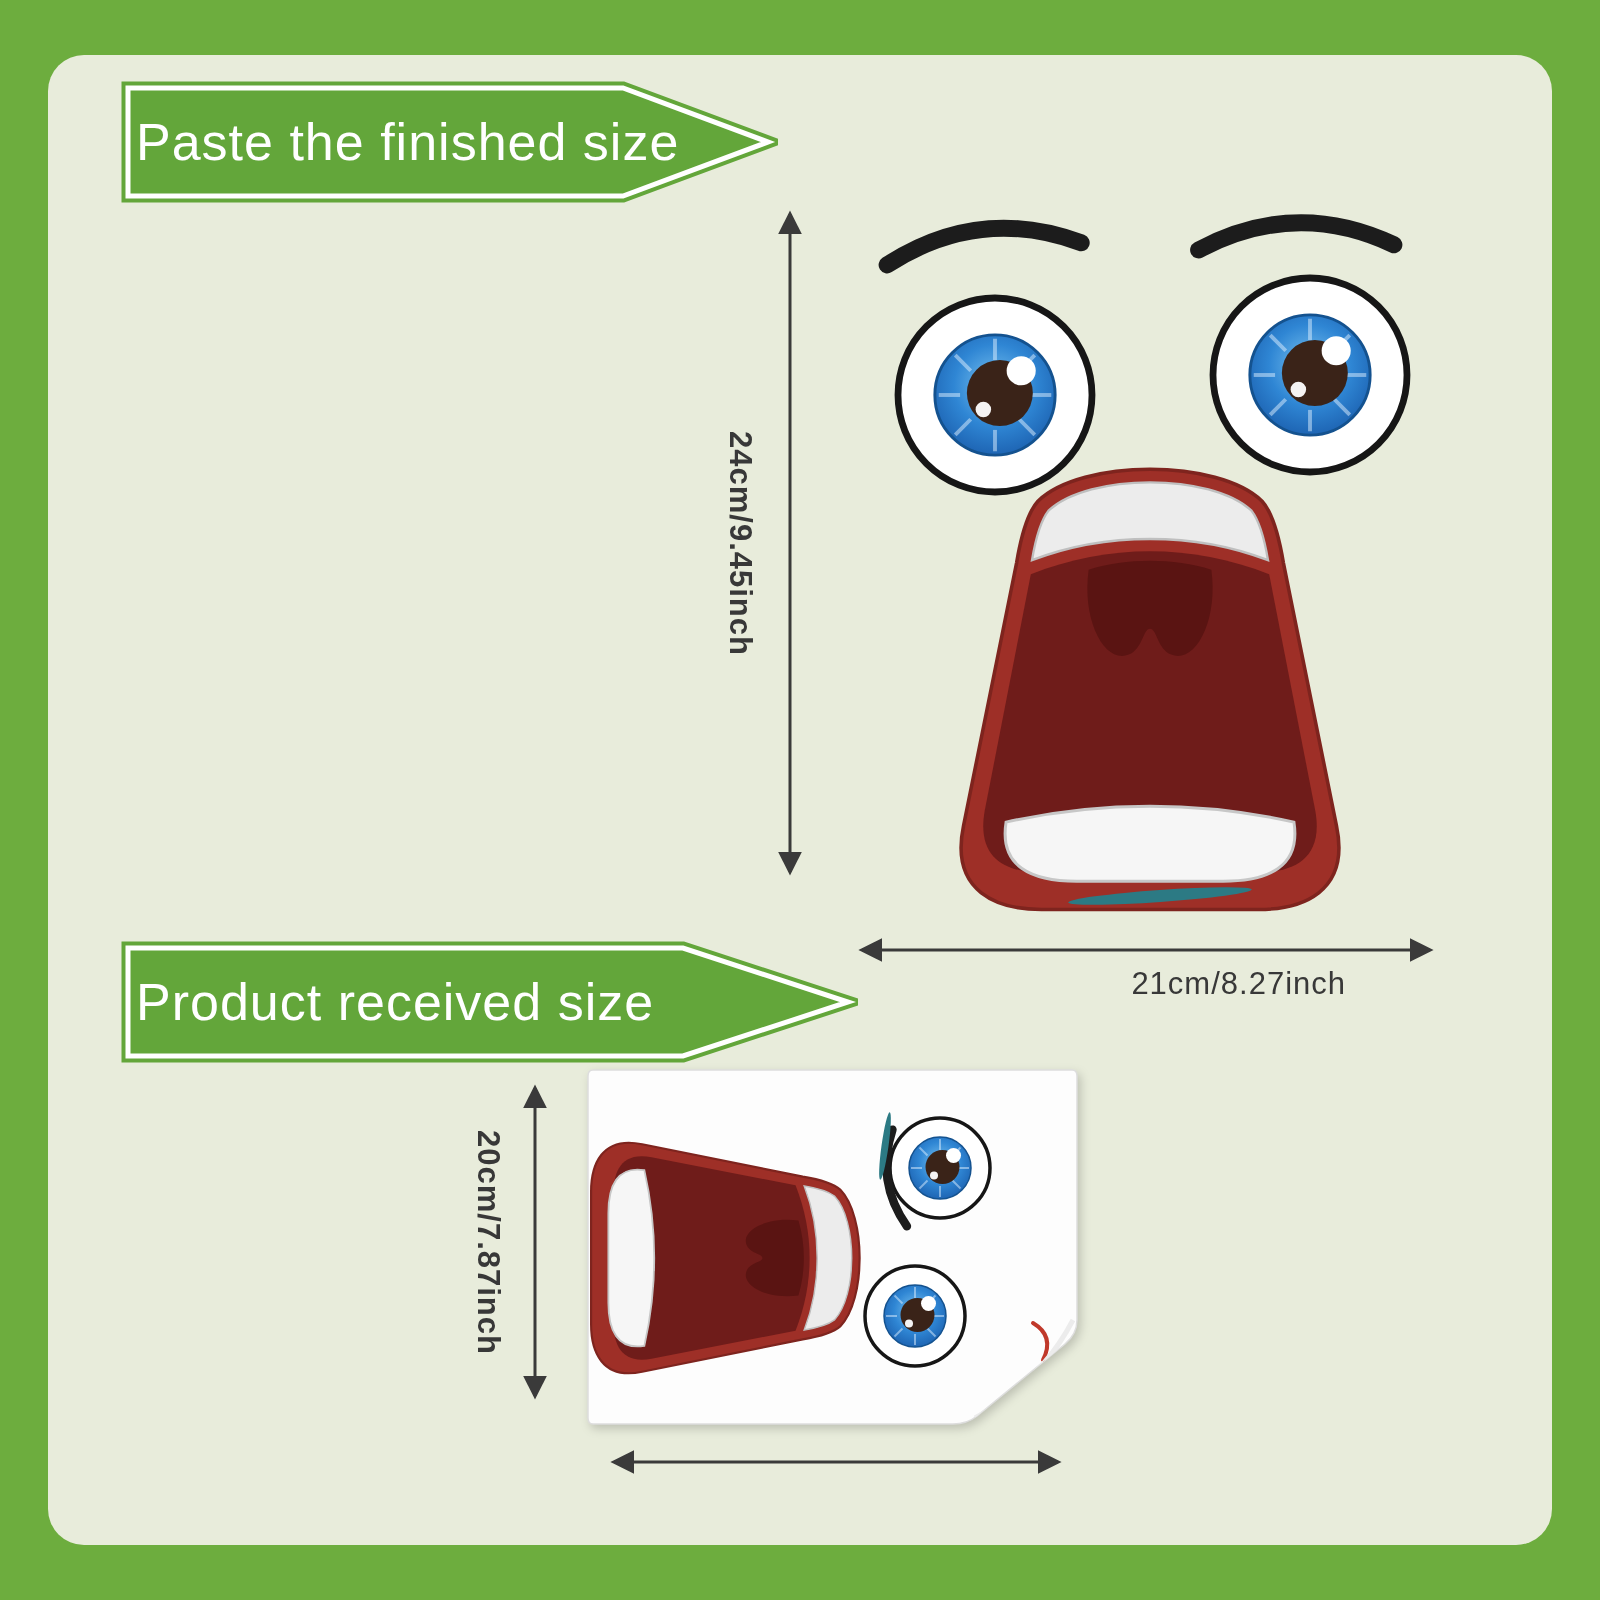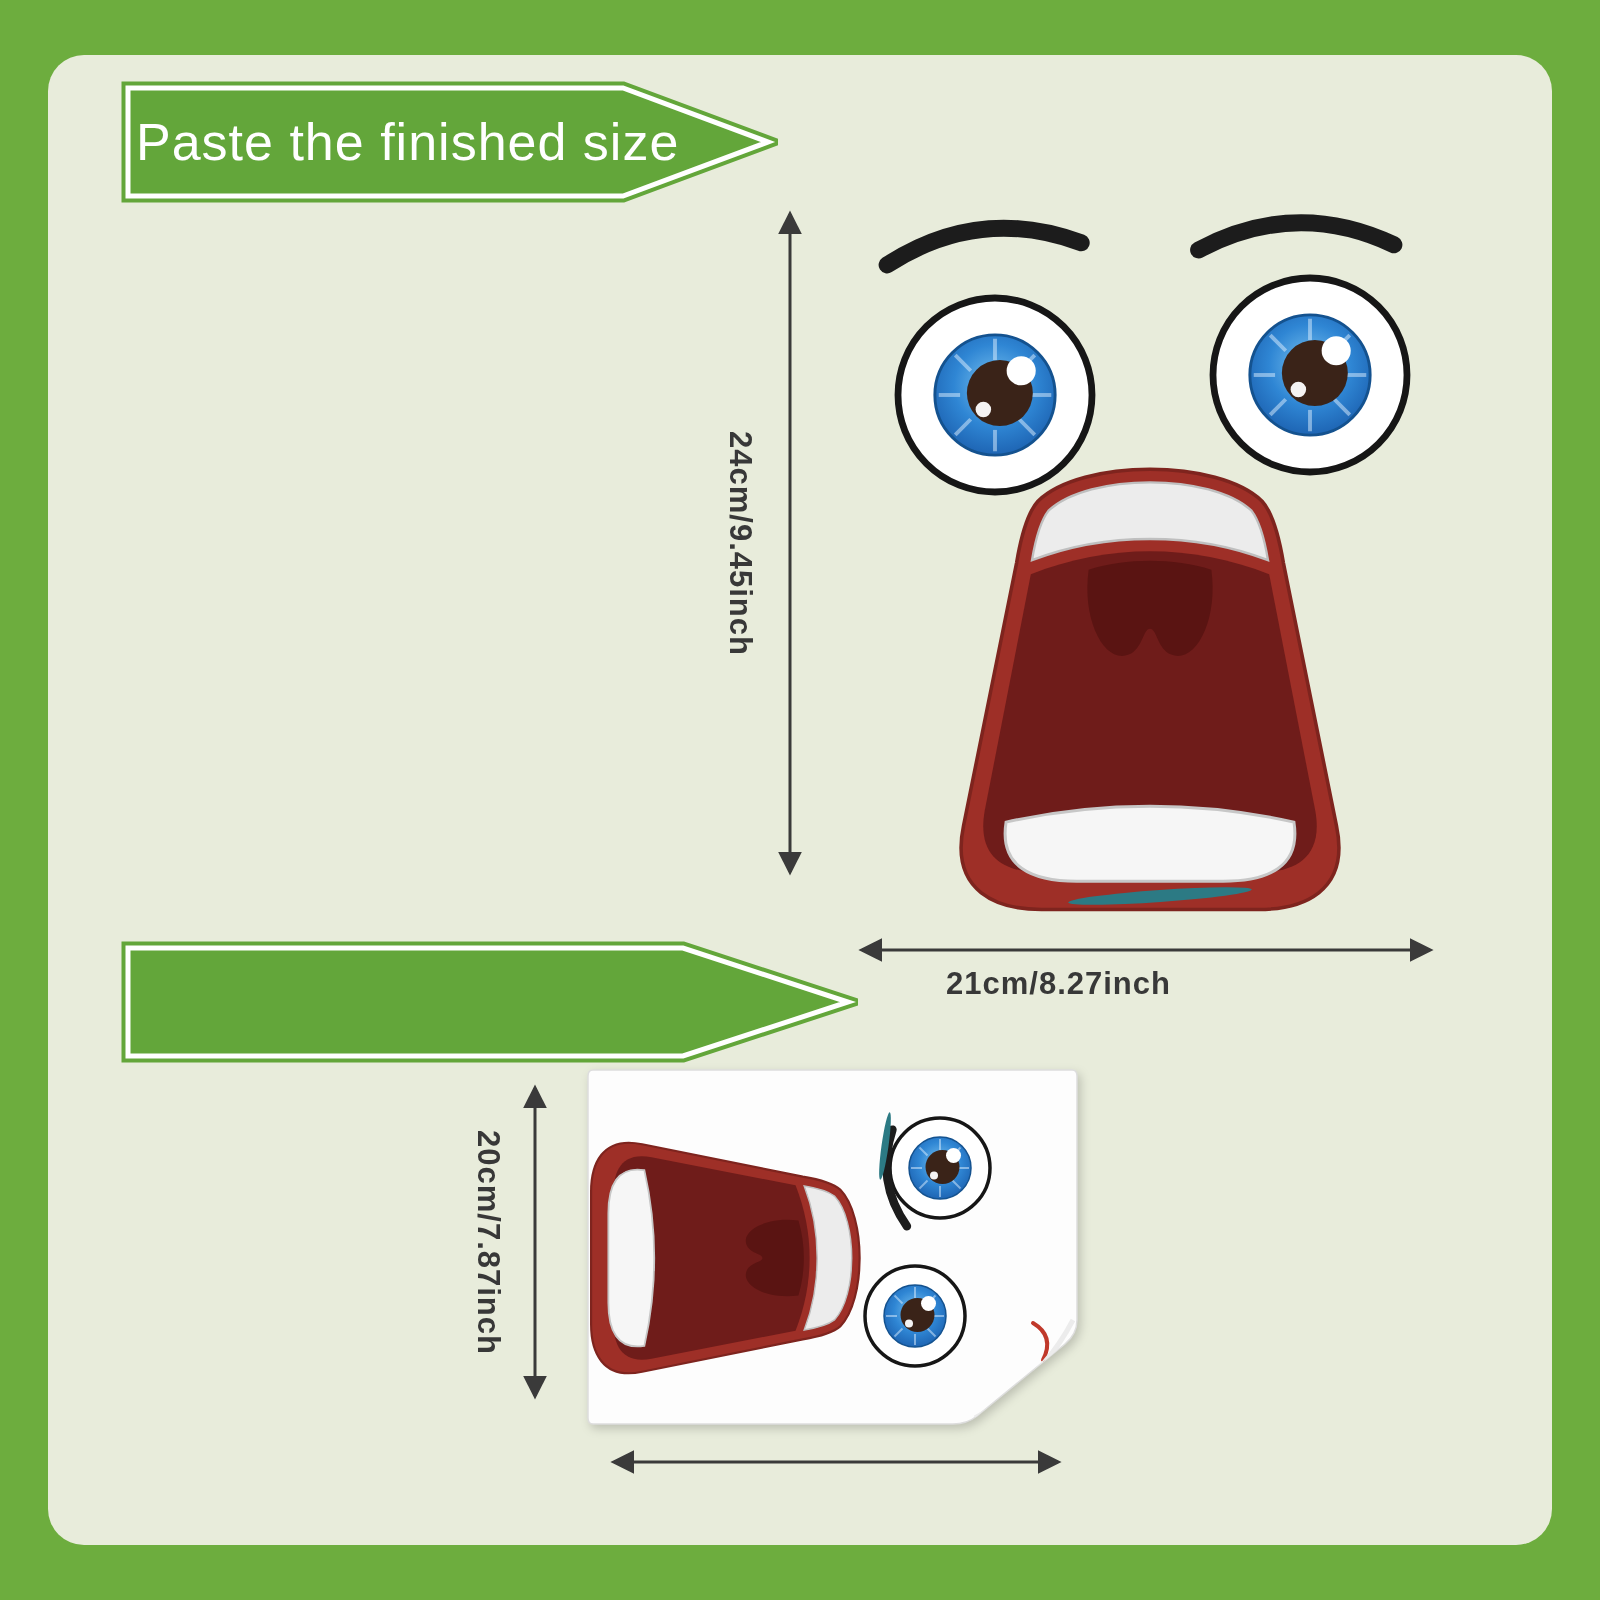--- a/index.html
+++ b/index.html
@@ -15,22 +15,22 @@
   .banner-label{
     position:absolute;color:#ffffff;font-size:52px;line-height:60px;
     white-space:nowrap;letter-spacing:1px;
   }
   .dim-label-v{
     position:absolute;writing-mode:vertical-rl;text-orientation:mixed;
     font-size:31px;font-weight:600;color:#383838;letter-spacing:1px;
     display:flex;align-items:center;justify-content:center;white-space:nowrap;
   }
   .dim-label-h{
-    position:absolute;font-size:31px;font-weight:700;color:#383838;
-    text-align:left;letter-spacing:1px;white-space:nowrap;
+    position:absolute;font-size:31px;font-weight:400;color:#383838;
+    text-align:right;letter-spacing:1px;white-space:nowrap;
   }
   svg{display:block;}
   .sheet-shadow{filter:drop-shadow(3px 4px 5px rgba(0,0,0,0.18));}
 </style>
 </head>
 <body>
 
 <div class="stage">
 
   <svg width="0" height="0" style="position:absolute" aria-hidden="true">
@@ -78,20 +78,21 @@
   <svg class="abs" style="left:118px;top:76px" width="660" height="132" viewBox="0 0 660 132">
     <polygon points="10,12 505,12 650,66 505,120 10,120" fill="none" stroke="#63a63a" stroke-width="13"></polygon>
     <polygon points="10,12 505,12 650,66 505,120 10,120" fill="#63a63a" stroke="#ffffff" stroke-width="5"></polygon>
   </svg>
   <div class="banner-label" style="left:136px;top:112px">Paste the finished size</div>
 
   <svg class="abs" style="left:118px;top:936px" width="740" height="132" viewBox="0 0 740 132">
     <polygon points="10,12 565,12 730,66 565,120 10,120" fill="none" stroke="#63a63a" stroke-width="13"></polygon>
     <polygon points="10,12 565,12 730,66 565,120 10,120" fill="#63a63a" stroke="#ffffff" stroke-width="5"></polygon>
   </svg>
+  <div class="banner-label" style="left:136px;top:972px">Product received size</div>
 
   <svg class="abs" style="left:810px;top:190px" width="660" height="730" viewBox="0 0 660 730">
     <use href="#brow" transform="translate(75,35) rotate(-3)"></use>
     <use href="#brow" transform="translate(390,20) rotate(2)"></use>
     <use href="#eye" transform="translate(185,205) scale(0.97)"></use>
     <use href="#eye" transform="translate(500,185) scale(0.97)"></use>
     <use href="#mouth" transform="translate(340,500) scale(1.18)"></use>
     <ellipse cx="350" cy="706" rx="92" ry="6" fill="#2c7a84" transform="rotate(-4 350 706)"></ellipse>
   </svg>
 

